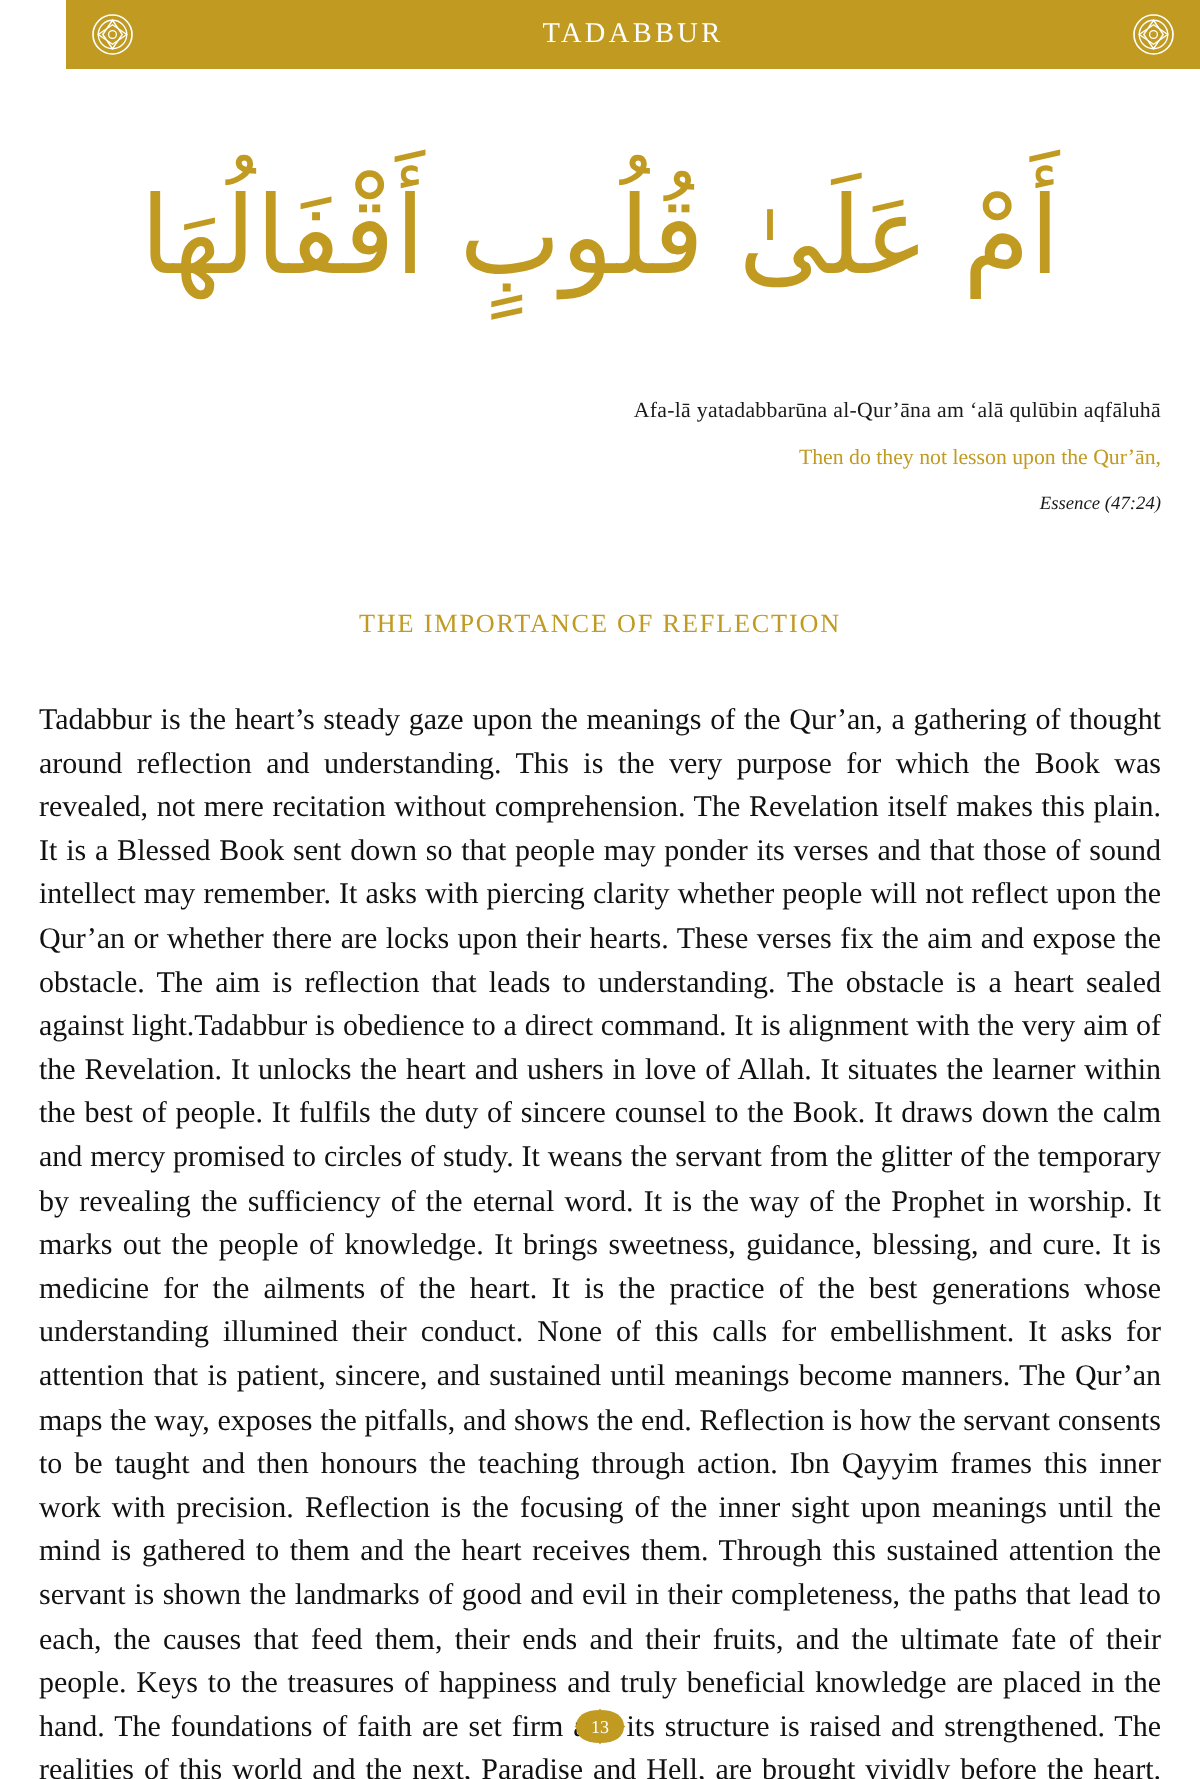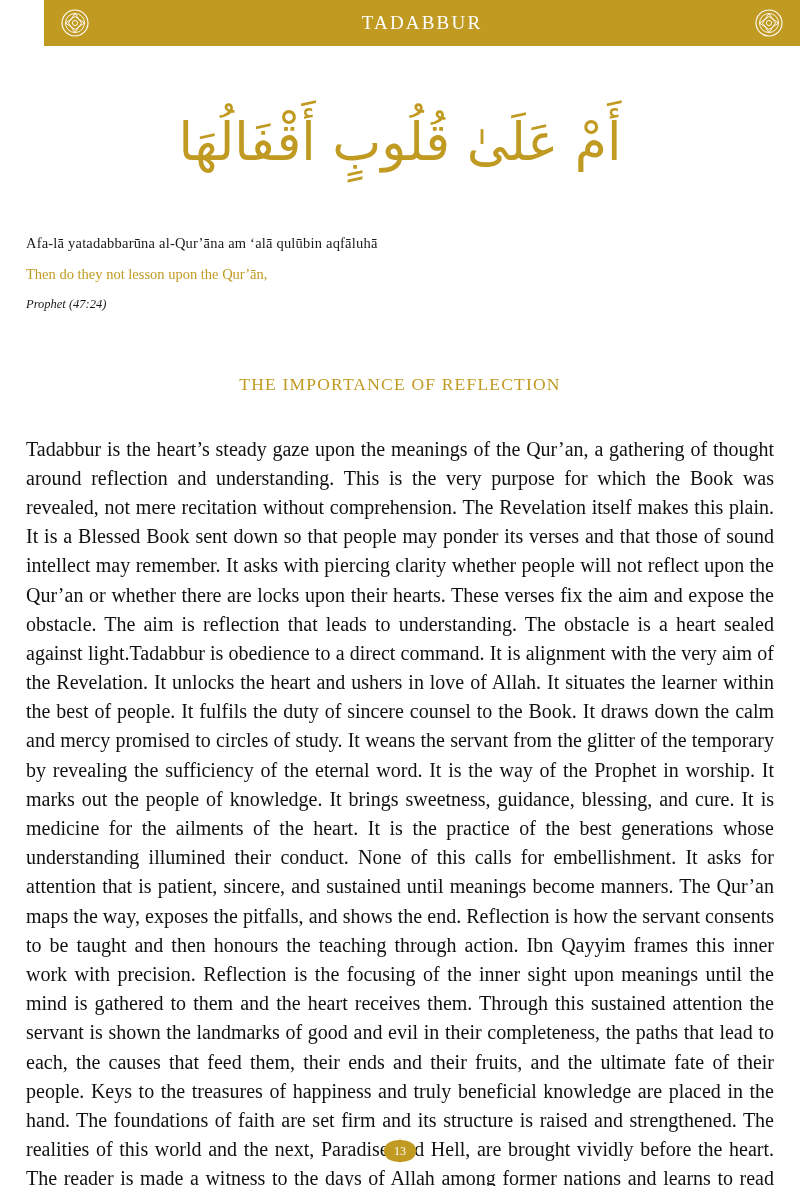--- a/index.html
+++ b/index.html
@@ -61,29 +61,29 @@
   }
   .arabic-line-1 {
     font-family: "DejaVu Sans", sans-serif;
     font-size: 30px;
     line-height: 1.5;
     letter-spacing: 1px;
     color: #c19a22;
   }
   .arabic-line-2 {
     font-family: "DejaVu Sans", sans-serif;
-    font-size: 52px;
+    font-size: 72px;
     line-height: 1.55;
     color: #c19a22;
     margin-top: 16px;
   }
 
   
   .verse-meta {
-    text-align: left;
+    text-align: right;
     margin-top: 52px;
   }
   .translit {
     font-family: "Liberation Serif", serif;
     font-size: 14.5px;
     color: #1a1a1a;
     letter-spacing: 0.2px;
   }
   .translation {
     font-family: "Liberation Serif", serif;
@@ -185,21 +185,21 @@
 
   <div class="arabic-block">
     <div class="arabic-line-2">أَمْ عَلَىٰ قُلُوبٍ أَقْفَالُهَا</div>
   </div>
 
   <div class="verse-meta">
     <div class="translit">Afa-lā yatadabbarūna al-Qur’āna am ‘alā qulūbin aqfāluhā</div>
     <div class="translation">
       <div>Then do they not lesson upon the Qur’ān,</div>
     </div>
-    <div class="reference">Prophet (47:24)</div>
+    <div class="reference">Essence (47:24)</div>
   </div>
 
   <div class="section-heading">THE IMPORTANCE OF REFLECTION</div>
 
   <div class="body-text">
     <span>Tadabbur is the heart’s steady gaze upon the meanings of the Qur’an, a gathering of thought around reflection and understanding. This is the very purpose for which the Book was revealed, not mere recitation without comprehension. The Revelation itself makes this plain. It is a Blessed Book sent down so that people may ponder its verses and that those of sound intellect may remember. It asks with piercing clarity whether people will not reflect upon the Qur’an or whether there are locks upon their hearts. These verses fix the aim and expose the obstacle. The aim is reflection that leads to understanding. The obstacle is a heart sealed against light.Tadabbur is obedience to a direct command. It is alignment with the very aim of the Revelation. It unlocks the heart and ushers in love of Allah. It situates the learner within the best of people. It fulfils the duty of sincere counsel to the Book. It draws down the calm and mercy promised to circles of study. It weans the servant from the glitter of the temporary by revealing the sufficiency of the eternal word. It is the way of the Prophet in worship. It marks out the people of knowledge. It brings sweetness, guidance, blessing, and cure. It is medicine for the ailments of the heart. It is the practice of the best generations whose understanding illumined their conduct. None of this calls for embellishment. It asks for attention that is patient, sincere, and sustained until meanings become manners. The Qur’an maps the way, exposes the pitfalls, and shows the end. Reflection is how the servant consents to be taught and then honours the teaching through action. Ibn Qayyim frames this inner work with precision. Reflection is the focusing of the inner sight upon meanings until the mind is gathered to them and the heart receives them. Through this sustained attention the servant is shown the landmarks of good and evil in their completeness, the paths that lead to each, the causes that feed them, their ends and their fruits, and the ultimate fate of their people. Keys to the treasures of happiness and truly beneficial knowledge are placed in the hand. The foundations of faith are set firm and its structure is raised and strengthened. The realities of this world and the next, Paradise and Hell, are brought vividly before the heart. The reader is made a witness to the days of Allah among former nations and learns to read the sites of lesson and warning. Above all, the servant comes to know the Lord, His Essence as He has revealed it, His Names and Attributes and Acts, what He loves and what He dislikes, the straight path that leads to Him, the condition of its travellers when they arrive, the roadblocks along the way and their perils, the soul and its traits, the things that spoil deeds and the things that set them right. One learns the path of the people of Paradise and the path of the people of the Hell, their works, states, and marks, the ranks of the fortunate and the ranks of the wretched, the categories of creation, what brings them together and what sets them apart. In short, the Qur’an introduces the servant to the Lord who summons, the path of approach, and the honour in His presence, and in contrast it lays bare what Satan calls to, the path that leads to him, and the humiliation and punishment awaiting those who answer his call. These six</span>
   </div>
 
 </div>
 

